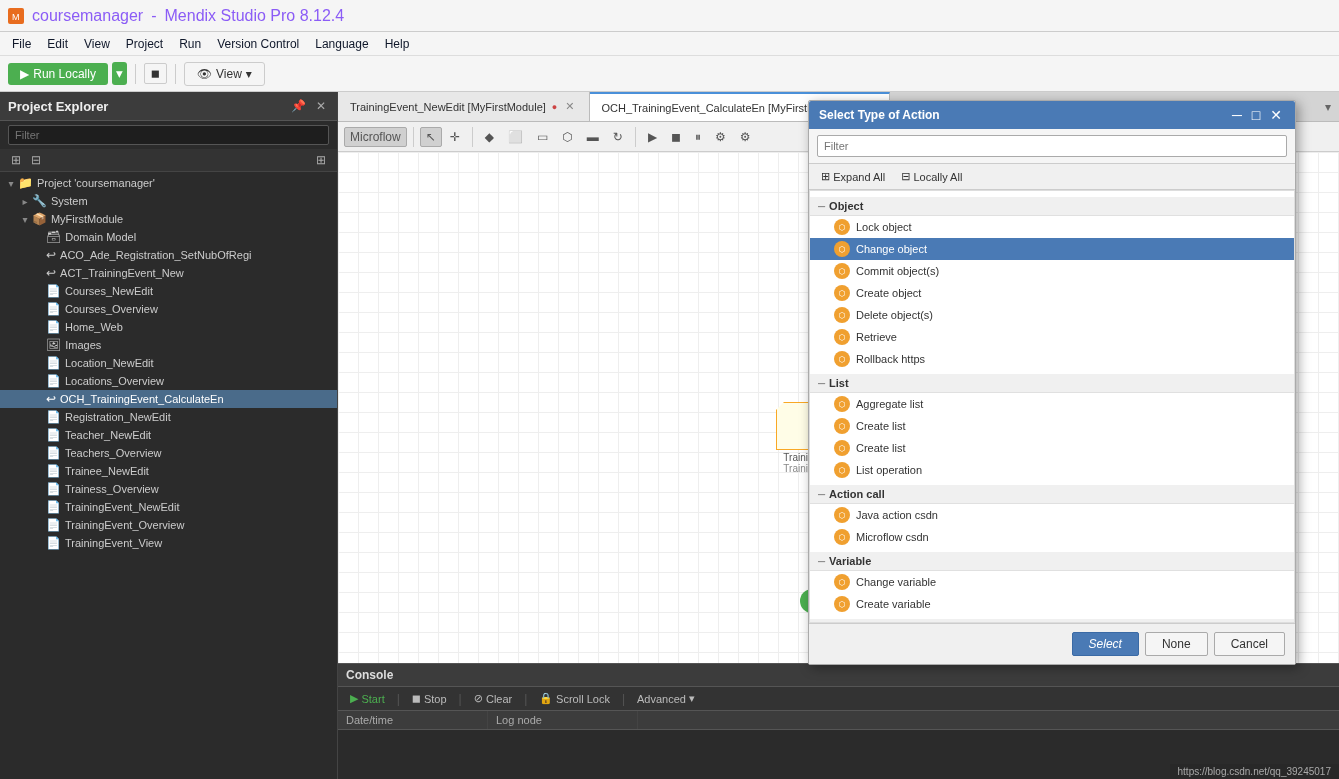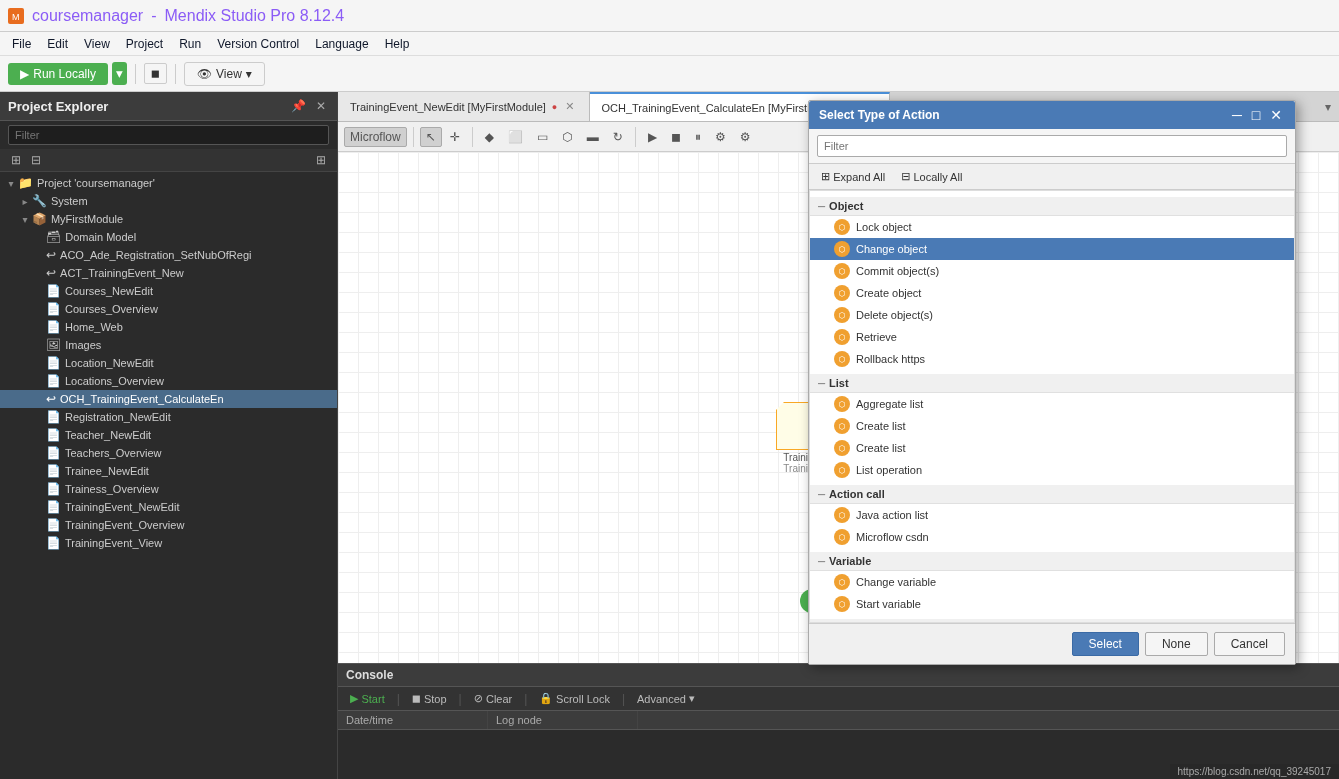--- a/index.html
+++ b/index.html
@@ -90,21 +90,21 @@
     .dialog-expand-bar { display: flex; align-items: center; gap: 8px; padding: 4px 8px; border-bottom: 1px solid #ccc; background: #f0f0f0; }
     .expand-btn { display: flex; align-items: center; gap: 3px; background: none; border: none; cursor: pointer; font-size: 11px; color: #333; padding: 2px 4px; }
     .dialog-tree { flex: 1; overflow-y: auto; padding: 4px 0; background: white; border: 1px solid #ddd; margin: 0 0; }
     .dialog-group { padding: 2px 0; }
     .dialog-group-header { display: flex; align-items: center; padding: 3px 8px; font-size: 11px; font-weight: bold; color: #333; cursor: pointer; background: #f0f0f0; border-bottom: 1px solid #e0e0e0; }
     .dialog-group-icon { color: #555; margin-right: 4px; font-size: 10px; }
     .dialog-item { display: flex; align-items: center; padding: 3px 8px 3px 24px; font-size: 11px; color: #333; cursor: pointer; }
     .dialog-item-icon { width: 16px; height: 16px; background: #f0a030; border-radius: 50%; margin-right: 6px; flex-shrink: 0; display: flex; align-items: center; justify-content: center; font-size: 8px; color: white; }
     .dialog-footer { display: flex; justify-content: flex-end; gap: 6px; padding: 8px 10px; border-top: 1px solid #ccc; background: #f0f0f0; }
     .dialog-footer-btn { padding: 4px 16px; border: 1px solid #aaa; border-radius: 2px; cursor: pointer; font-size: 12px; background: #f5f5f5; color: #333; }
-    .dialog-footer-btn.primary { background: #4a7ab5; color: white; border-color: #3a6aa5; }
+    .dialog-footer-btn.primary { background: #4a7ab5; color: white; border-color: #3a6aa5; font-style: italic; }
   </style>
 </head>
 <body>
 
 <div class="title-bar">
   <div class="title-bar-icon">
     <svg width="12" height="12" viewBox="0 0 12 12">
         <rect width="12" height="12" fill="#e86c1e"></rect>
         <text x="2" y="10" fill="white" font-size="9">M</text>
       </svg>
@@ -486,40 +486,40 @@
         </div>
       </div>
 
       <div class="dialog-group">
         <div class="dialog-group-header">
           <span class="dialog-group-icon">─</span>
           <span>Action call</span>
         </div>
         <div class="dialog-item">
           <div class="dialog-item-icon">⬡</div>
-          <span>Java action list</span>
+          <span>Java action csdn</span>
         </div>
         <div class="dialog-item">
           <div class="dialog-item-icon">⬡</div>
           <span>Microflow csdn</span>
         </div>
       </div>
 
       <div class="dialog-group">
         <div class="dialog-group-header">
           <span class="dialog-group-icon">─</span>
           <span>Variable</span>
         </div>
         <div class="dialog-item">
           <div class="dialog-item-icon">⬡</div>
           <span>Change variable</span>
         </div>
         <div class="dialog-item">
           <div class="dialog-item-icon">⬡</div>
-          <span>Start variable</span>
+          <span>Create variable</span>
         </div>
       </div>
 
       <div class="dialog-group">
         <div class="dialog-group-header">
           <span class="dialog-group-icon">─</span>
           <span>Client</span>
         </div>
 
       </div>

